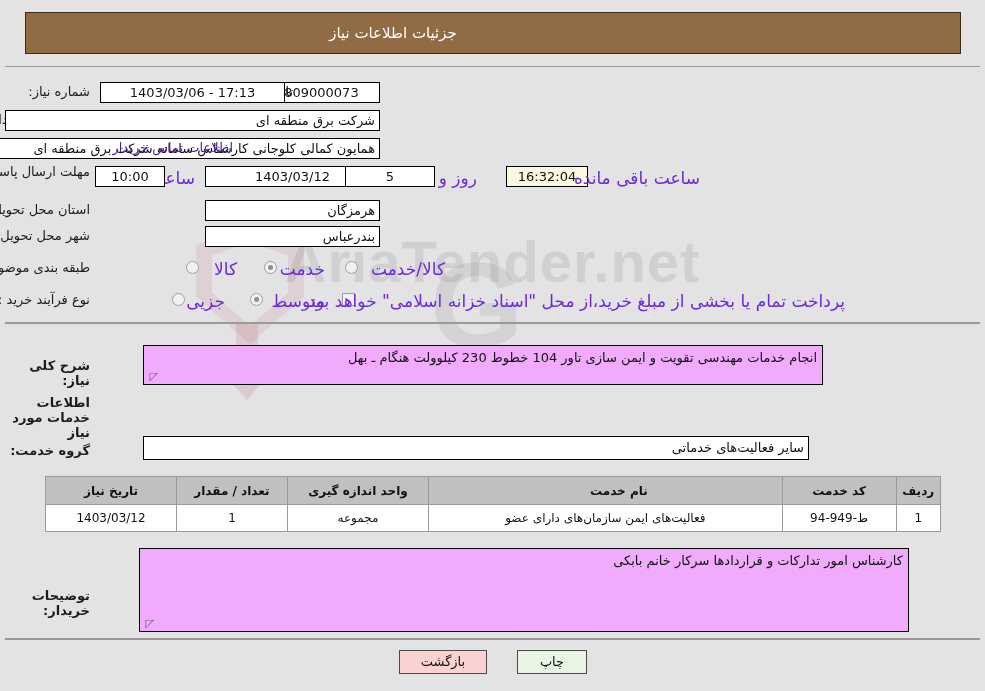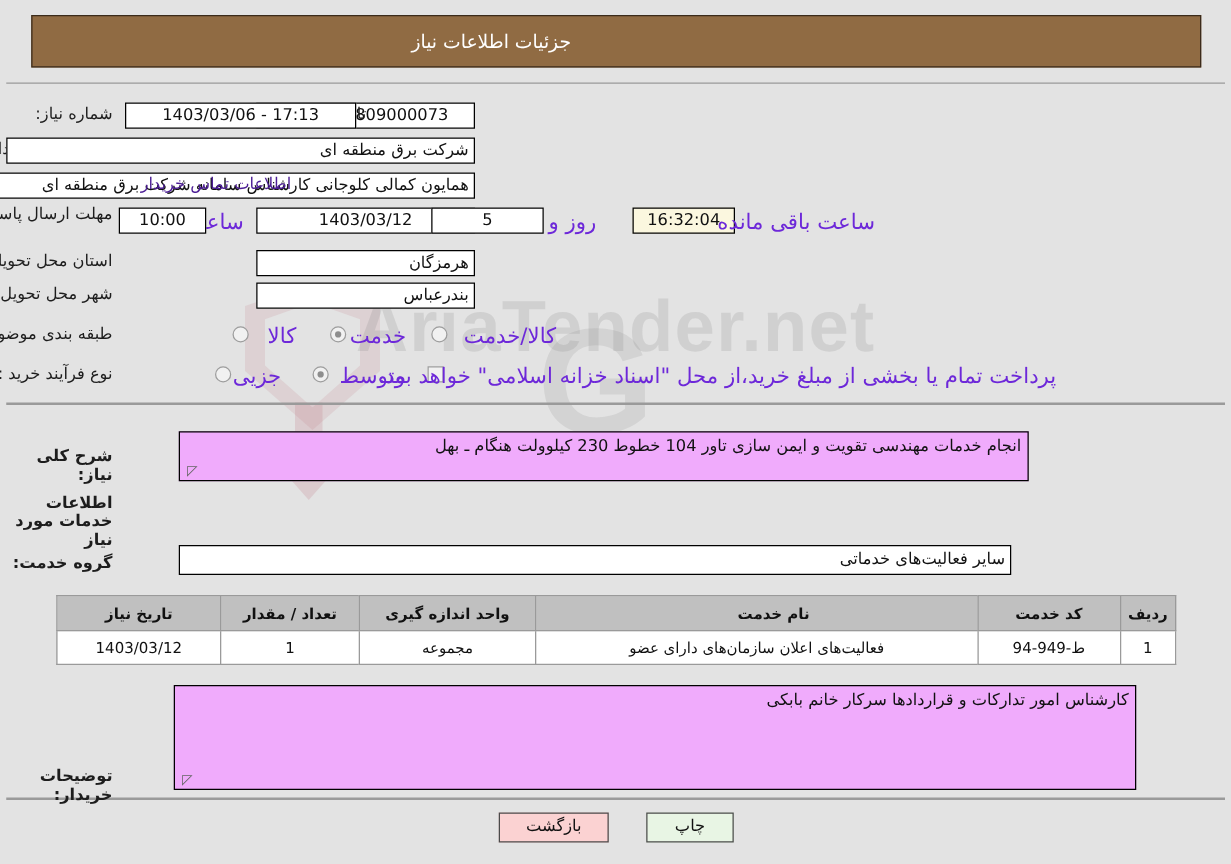--- a/index.html
+++ b/index.html
@@ -369,29 +369,29 @@
         <th style="width:360px;padding-left:31px;">نام خدمت</th>
         <th style="width:146px;">واحد اندازه گیری</th>
         <th style="width:112px;">تعداد / مقدار</th>
         <th style="width:130px;">تاریخ نیاز</th>
       </tr>
     </thead>
     <tbody>
       <tr>
         <td>1</td>
         <td>ط-949-94</td>
-        <td>فعالیت‌های اعلان سازمان‌های دارای عضو</td>
+        <td>فعالیت‌های ایمن سازمان‌های دارای عضو</td>
         <td>مجموعه</td>
         <td>1</td>
         <td>1403/03/12</td>
       </tr>
     </tbody>
   </table>
 
-  <div class="sect" style="right:895px; top:588px;margin-top:26px;">توضیحات خریدار:</div>
+  <div class="sect" style="right:895px; top:588px;">توضیحات خریدار:</div>
   <div class="ta" style="right:76px; top:548px; width:770px; height:84px;">
     <span>کارشناس امور تدارکات و قراردادها سرکار خانم بابکی</span>
     <span class="grip">◸</span>
   </div>
 
   <div class="btn btn-print" style="right:398px; top:650px; width:70px;">چاپ</div>
   <div class="btn btn-back" style="right:498px; top:650px; width:88px;">بازگشت</div>
 
 </div>
 

